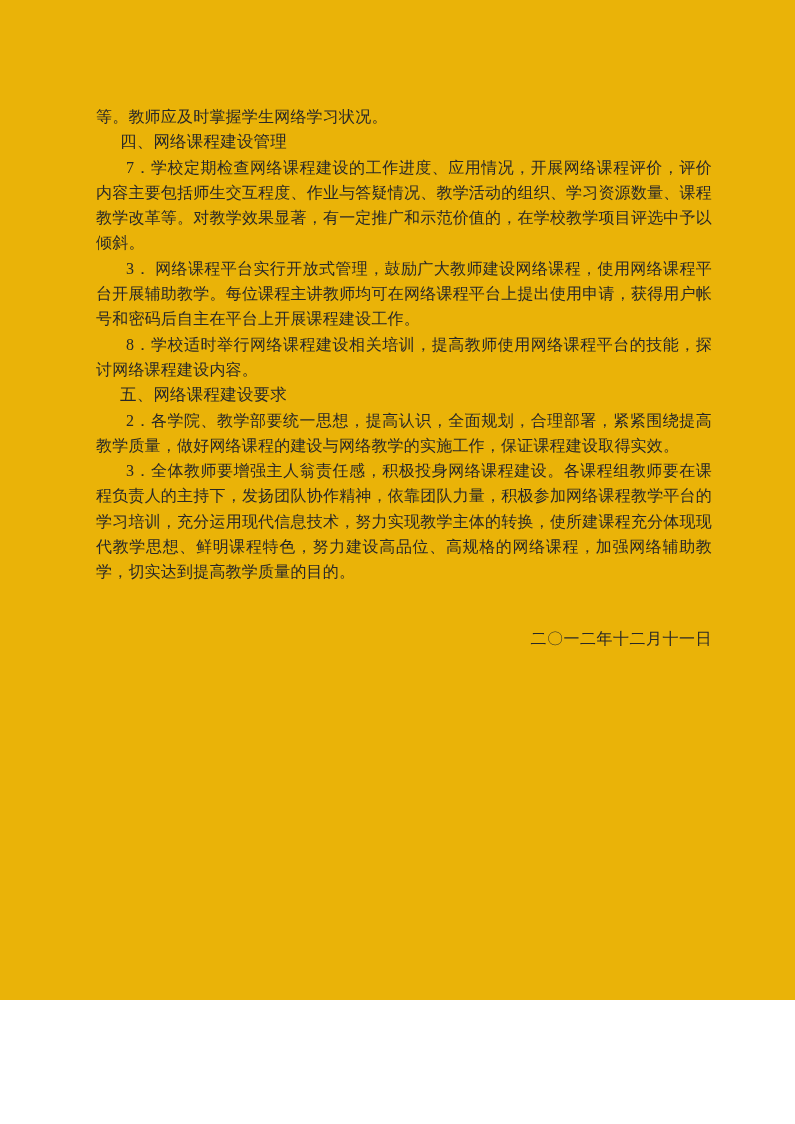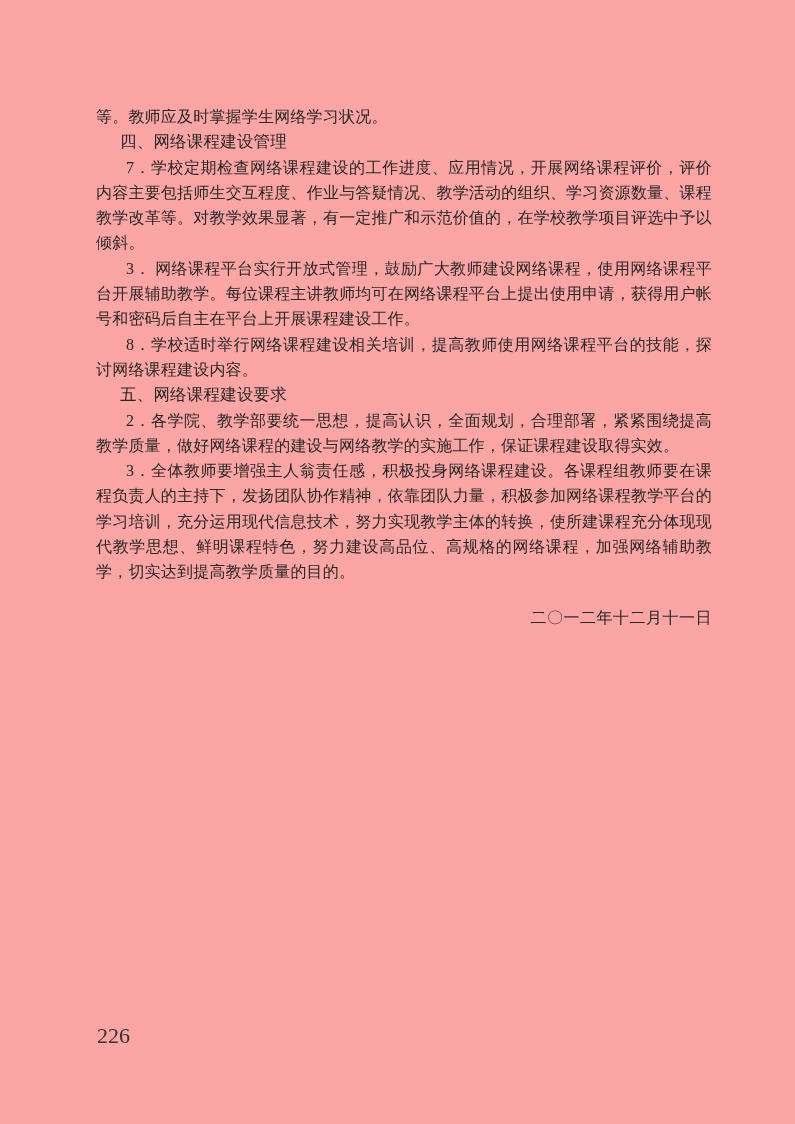--- a/index.html
+++ b/index.html
@@ -3,22 +3,22 @@
 <meta charset="utf-8">
 <style>
   html, body {
     margin: 0;
     padding: 0;
     background: #ffffff;
   }
   .page {
     position: relative;
     width: 795px;
-    height: 1124px;
-    background: #fca5a5;
+    height: 1000px;
+    background: #eab308;
     overflow: hidden;
     font-family: "Liberation Serif", "DejaVu Serif", serif;
     color: #282828;
   }
   .text-block {
     position: absolute;
     left: 96px;
     top: 104px;
     width: 616px;
     font-size: 16px;
@@ -36,21 +36,21 @@
   p.continuation {
     text-indent: 0;
   }
   p.heading {
     text-indent: 24px;
     font-weight: 400;
     font-size: 16.5px;
     font-family: "DejaVu Sans", "Liberation Sans", sans-serif;
   }
   .date-line {
-    margin-top: 20px;
+    margin-top: 41px;
     text-align: right;
     font-size: 16px;
     letter-spacing: 0.5px;
   }
   .page-number {
     position: absolute;
     left: 97px;
     top: 1026px;
     font-size: 22px;
     line-height: 20px;

